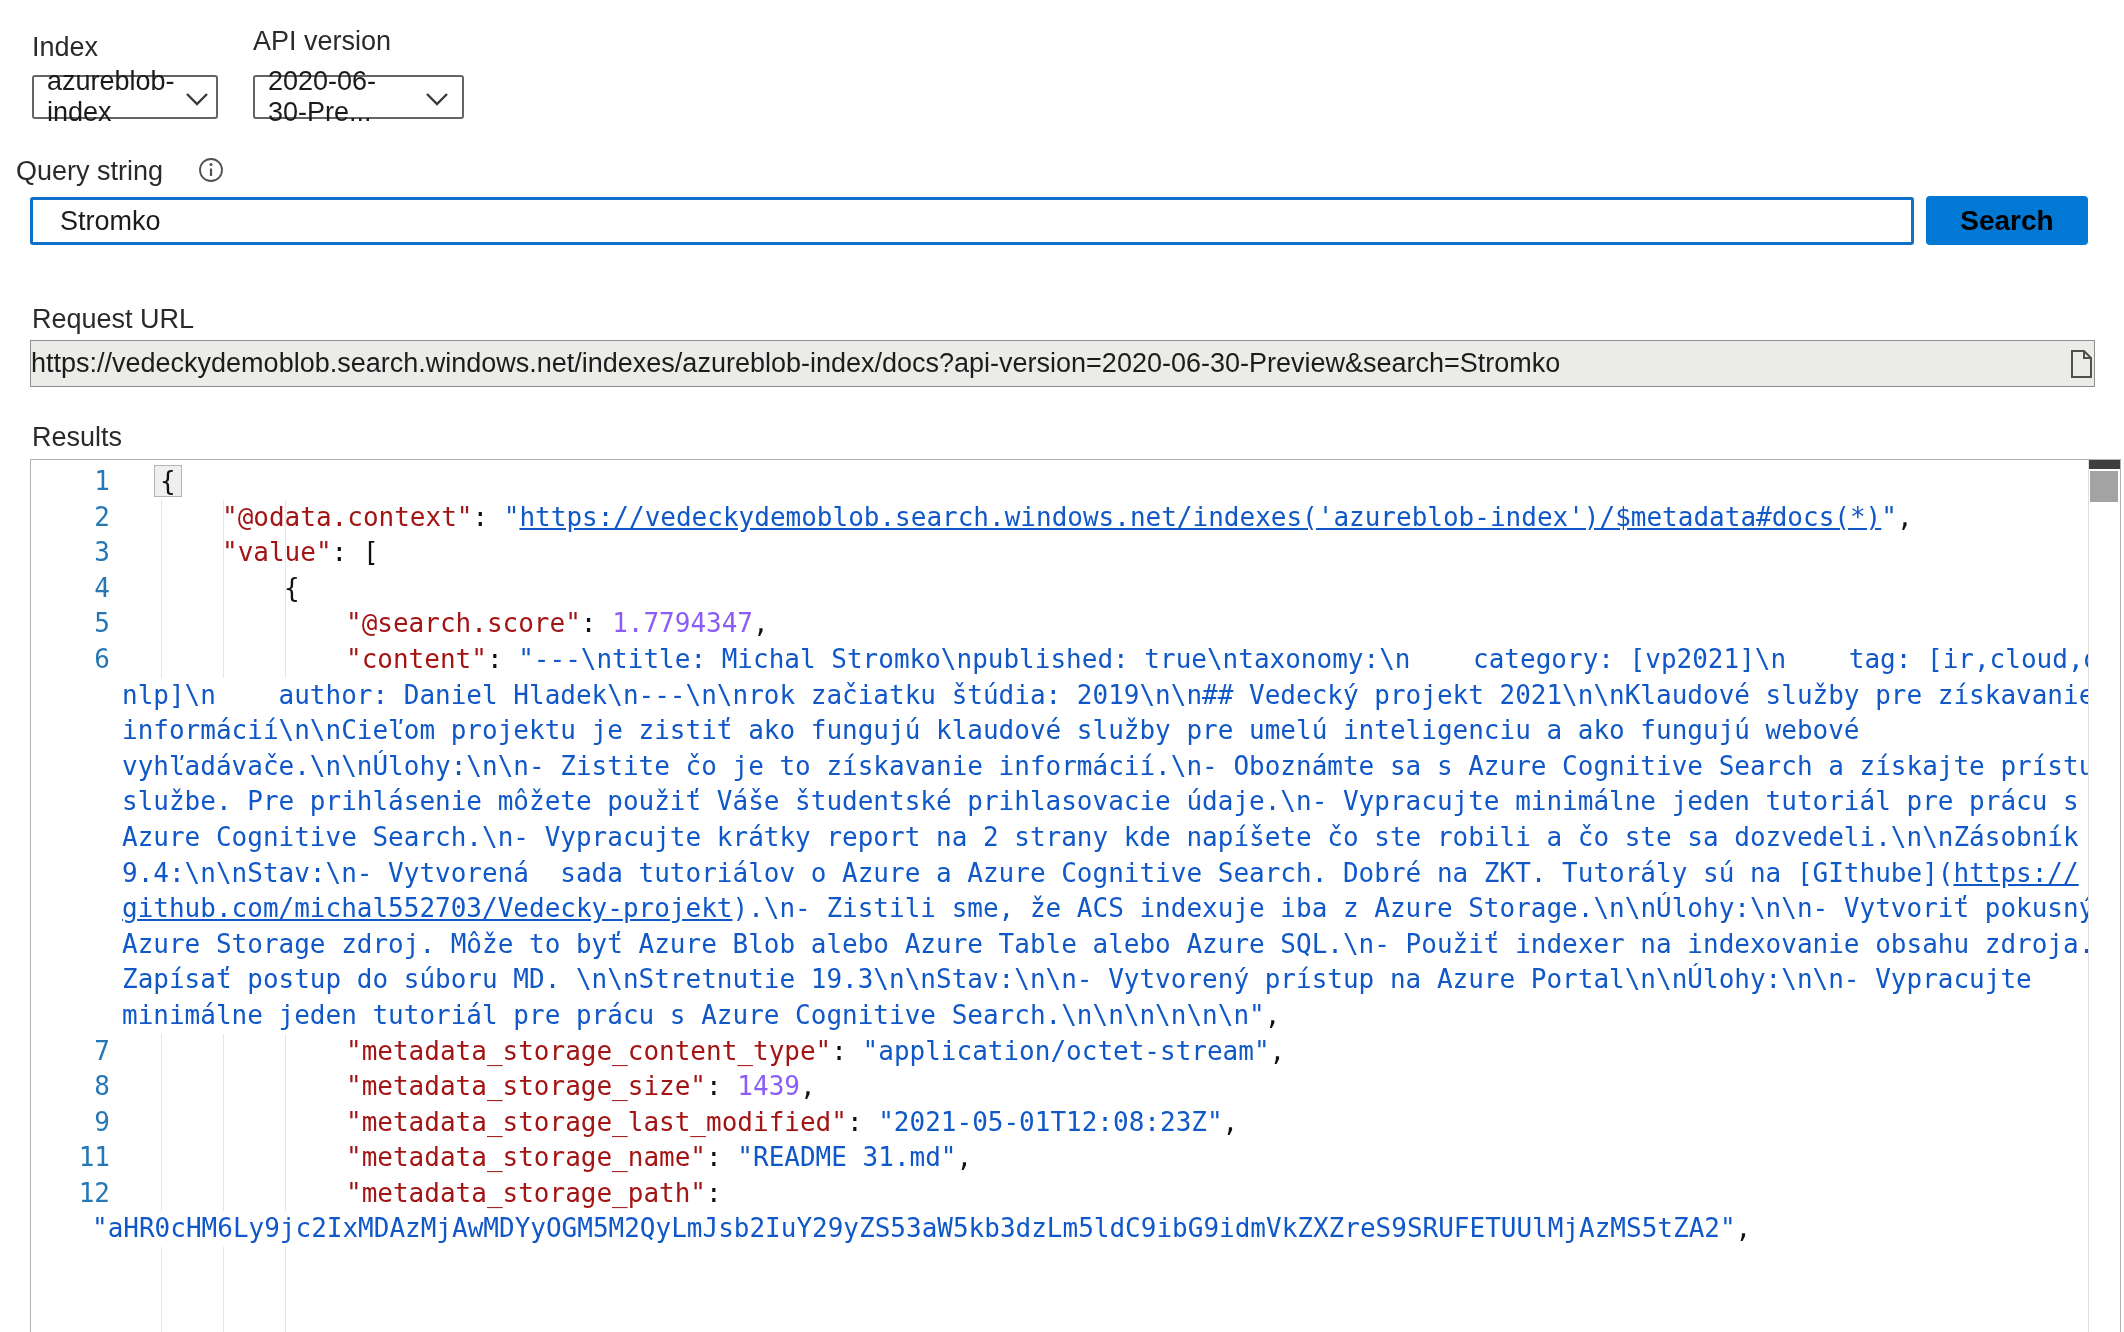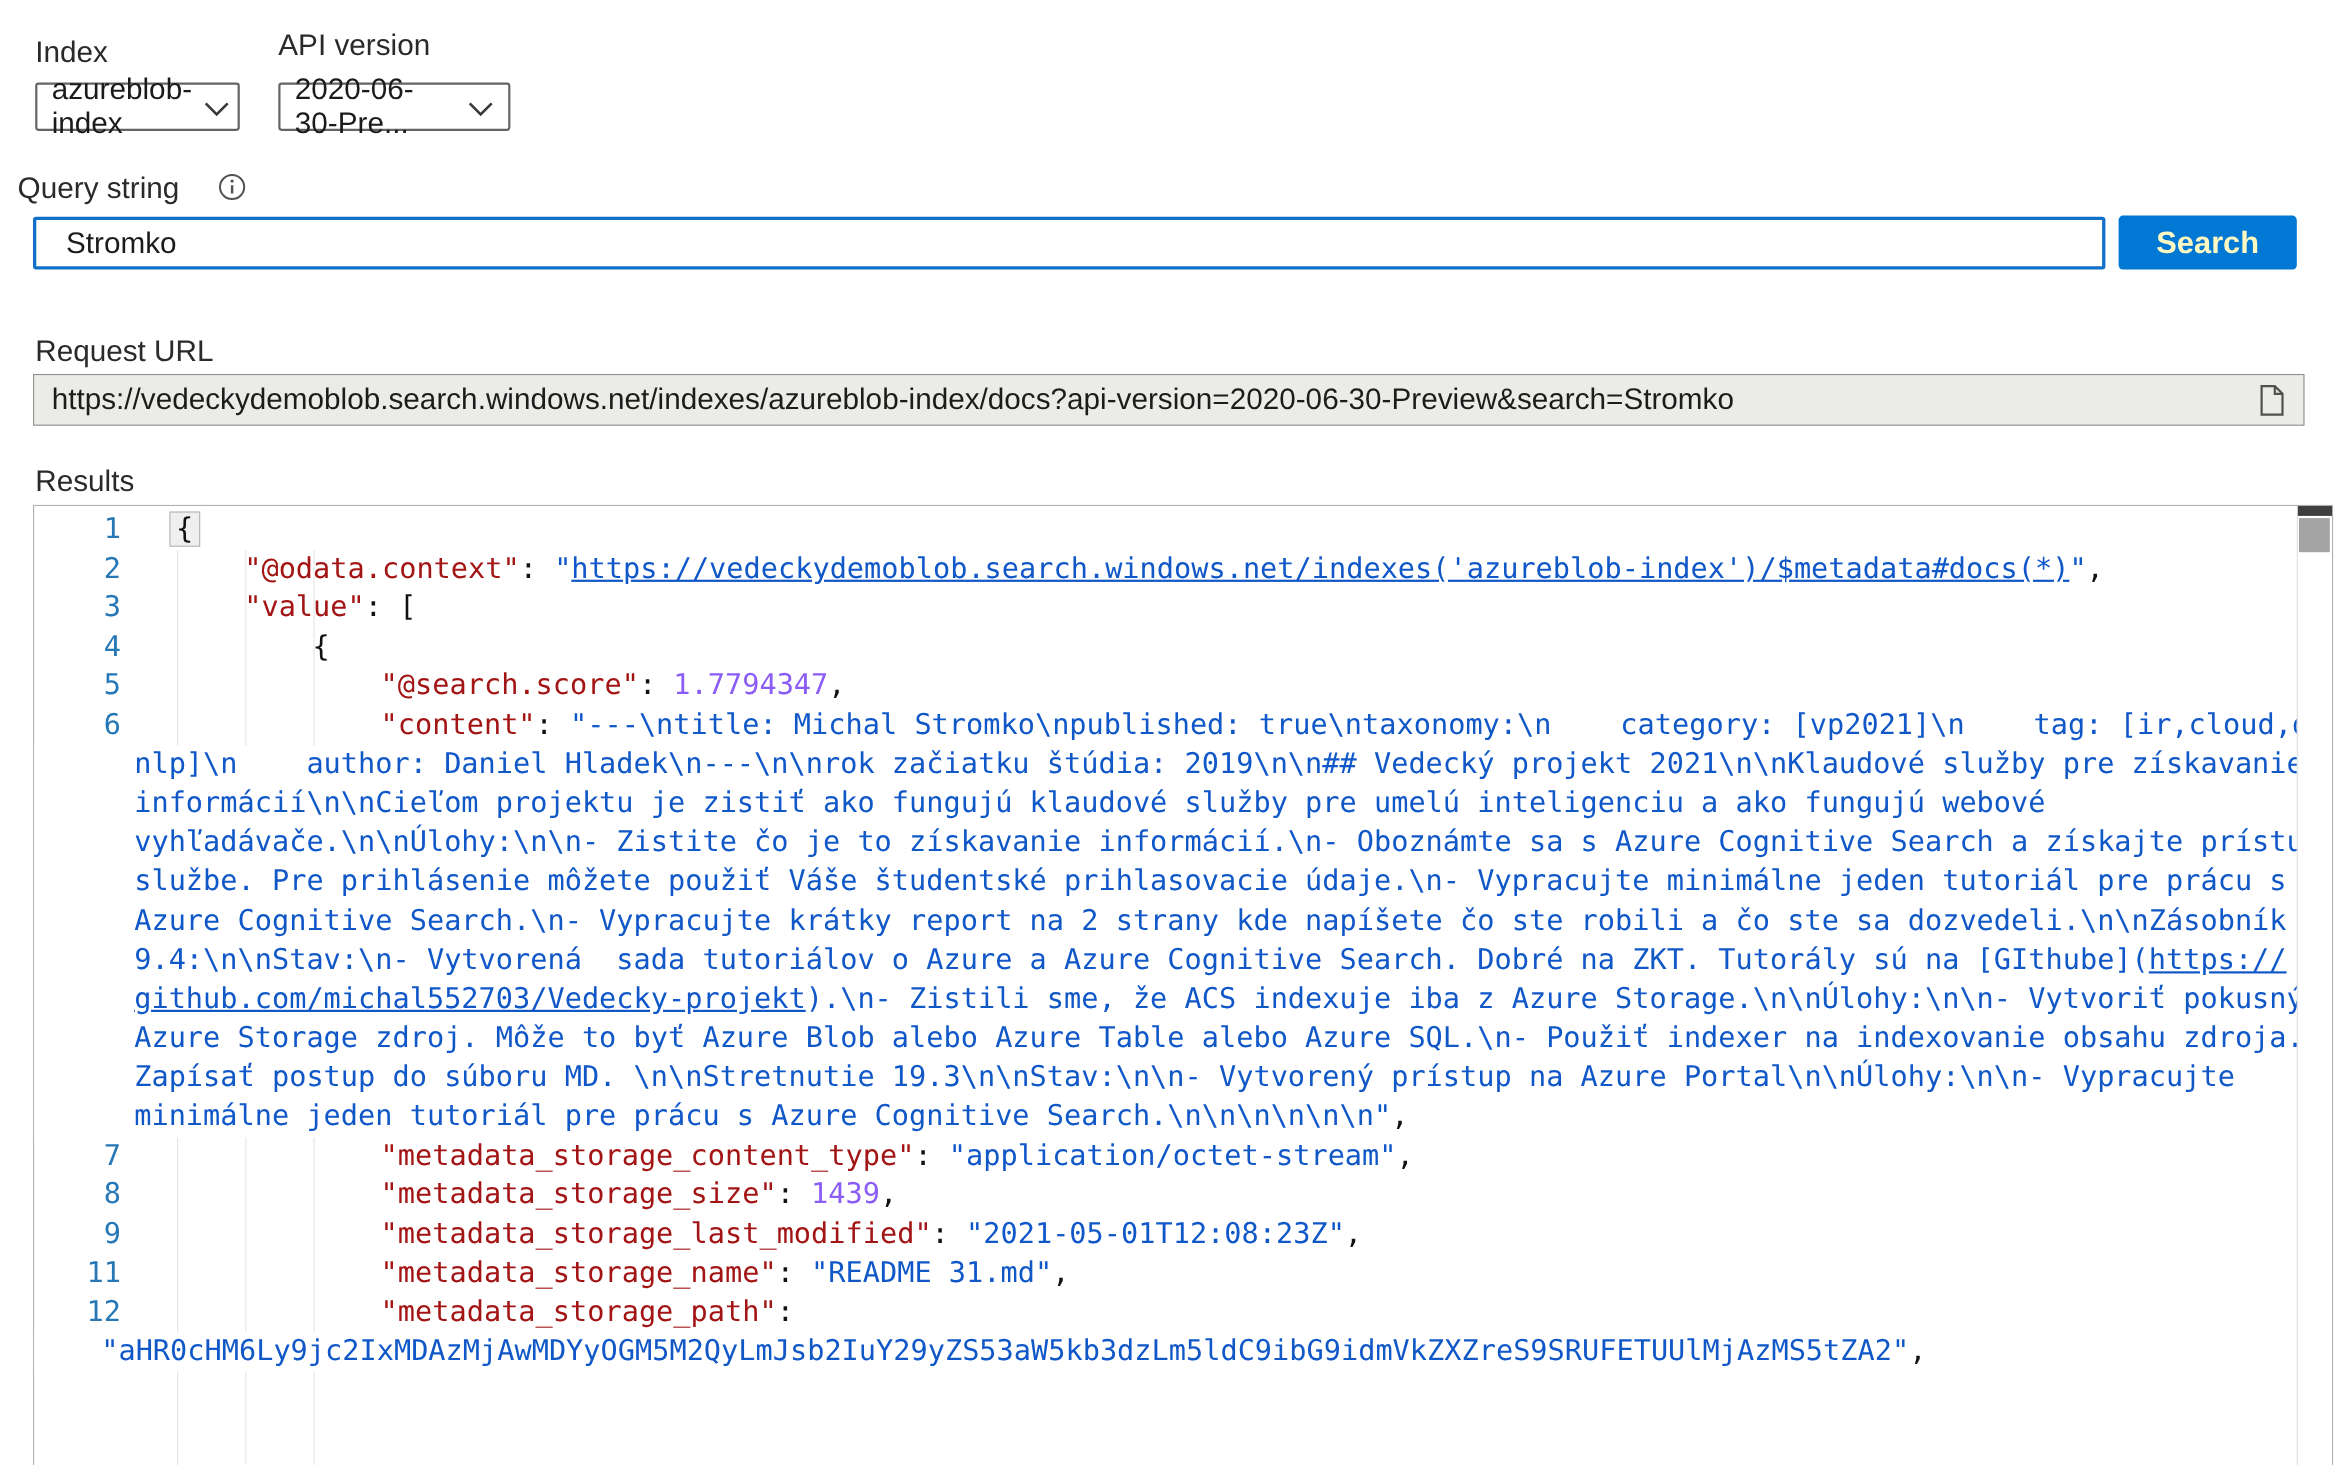--- a/index.html
+++ b/index.html
@@ -8,23 +8,23 @@
   .lbl{position:absolute;font-size:27px;color:#2b2a29;white-space:nowrap;}
   .dd{position:absolute;top:75px;height:44px;box-sizing:border-box;border:2px solid #666461;border-radius:3px;background:#fff;
       display:flex;align-items:center;justify-content:space-between;padding:0 13px;font-size:27px;color:#1c1b1a;cursor:pointer;}
   #dd-index{left:32px;width:186px;}
   #dd-api{left:253px;width:211px;}
   .chev{flex:none;margin-left:10px;}
   .info{position:absolute;left:198px;top:157px;}
   #query-input{position:absolute;left:30px;top:197px;width:1884px;height:48px;box-sizing:border-box;border:3px solid #1170c9;border-radius:3px;
       font-family:"Liberation Sans",sans-serif;font-size:27px;padding:0 27px;color:#1c1b1a;outline:none;}
   #search-btn{position:absolute;left:1926px;top:196px;width:162px;height:49px;background:#0078d4;border:none;border-radius:4px;
-      color:#fef9c3;font-family:"Liberation Sans",sans-serif;font-size:28px;font-weight:600;cursor:pointer;}
+      color:#000000;font-family:"Liberation Sans",sans-serif;font-size:28px;font-weight:600;cursor:pointer;}
   .urlfield{position:absolute;left:30px;top:340px;width:2065px;height:47px;box-sizing:border-box;background:#ebebea;border:1px solid #908e8c;
-      display:flex;align-items:center;padding:0 16px;font-size:27px;color:#1d1c1b;}
+      display:flex;align-items:center;padding:0 0;font-size:27px;color:#1d1c1b;}
   .urlfield .url-text{flex:1;white-space:nowrap;overflow:hidden;}
   .copy-btn{flex:none;cursor:pointer;margin-left:12px;display:flex;align-items:center;}
   
   .panel{position:absolute;left:30px;top:459px;width:2091px;height:900px;box-sizing:border-box;border:1px solid #b3b1ae;background:#fff;overflow:hidden;}
   .guide{position:absolute;top:40px;bottom:0;width:1px;background:#e5e5e5;z-index:0;}
   .g1{left:130px;}.g2{left:192px;}.g3{left:254px;}
   .rows{position:absolute;left:0;top:4px;right:32px;z-index:1;}
   .row{display:flex;height:35.6px;line-height:35.6px;font-family:"DejaVu Sans Mono",monospace;font-size:26px;white-space:pre;}
   .row.wrap{background:#fff;}
   .ln{flex:none;width:79px;margin-right:12px;text-align:right;color:#2577b5;}

